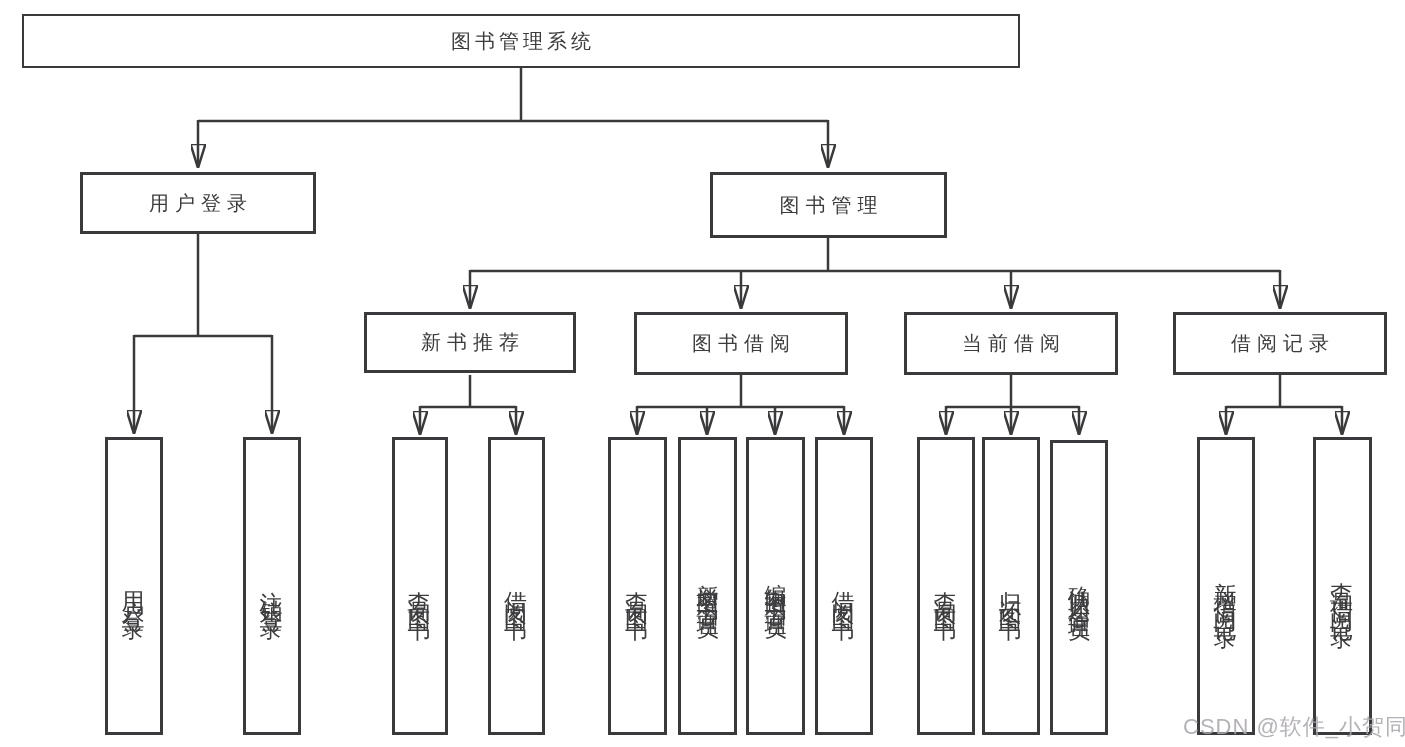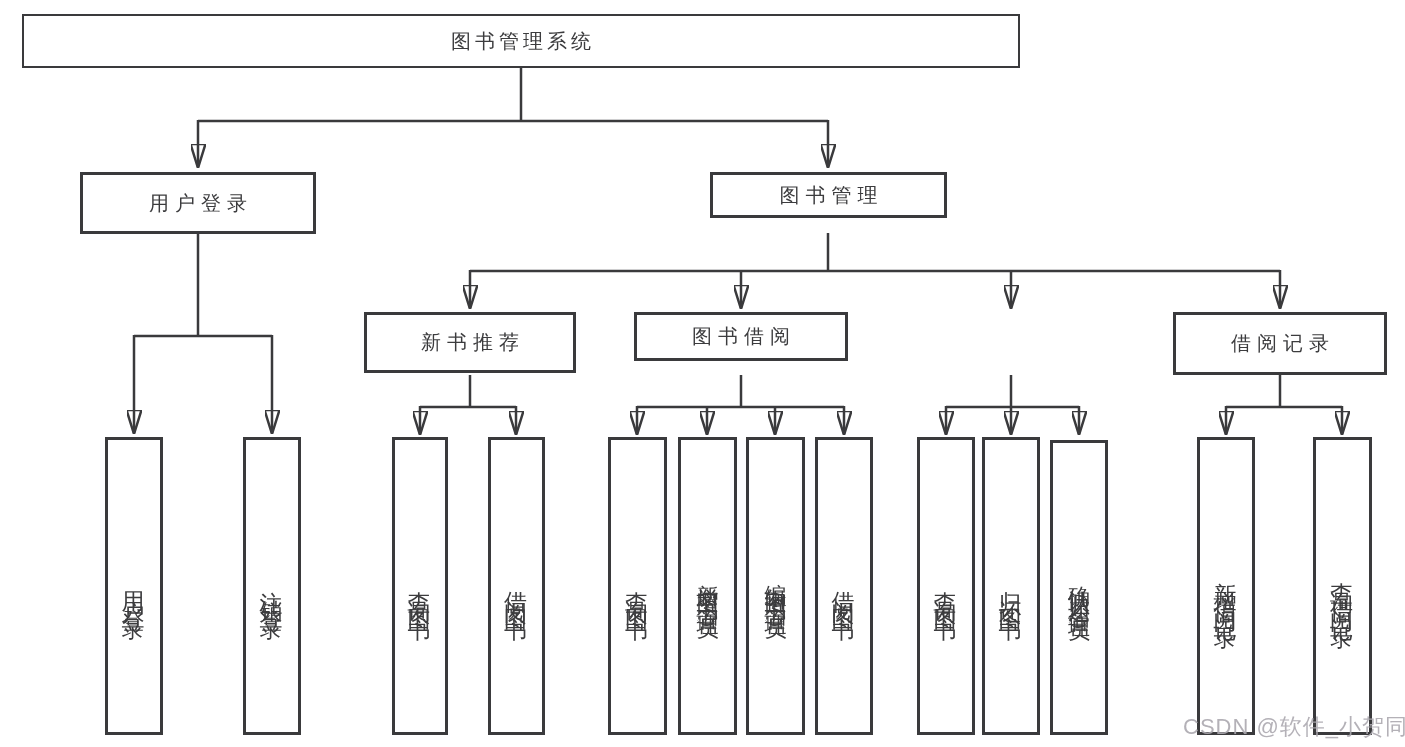--- a/index.html
+++ b/index.html
@@ -122,24 +122,25 @@
 
     <path d="M1280 375 L1280 407"></path>
     <path d="M1226 407 L1342 407"></path>
     <path d="M1226 406 L1226 434" marker-end="url(#arrow)"></path>
     <path d="M1342 406 L1342 434" marker-end="url(#arrow)"></path>
   </svg>
 
   <div class="box h root" style="left:22px; top:14px; width:998px; height:54px;">图书管理系统</div>
 
   <div class="box h" style="left:80px; top:172px; width:236px; height:62px;">用户登录</div>
-  <div class="box h" style="left:710px; top:172px; width:237px; height:46px;">图书管理</div>
+  <div class="box h" style="left:710px; top:172px; width:237px; height:66px;">图书管理</div>
 
   <div class="box h" style="left:364px; top:312px; width:212px; height:61px;">新书推荐</div>
-  <div class="box h" style="left:634px; top:312px; width:214px; height:49px;">图书借阅</div>
+  <div class="box h" style="left:634px; top:312px; width:214px; height:63px;">图书借阅</div>
+  <div class="box h" style="left:904px; top:312px; width:214px; height:63px;">当前借阅</div>
   <div class="box h" style="left:1173px; top:312px; width:214px; height:63px;">借阅记录</div>
 
   <div class="box v" style="left:105px; top:437px; width:58px; height:298px;">用户登录</div>
   <div class="box v" style="left:243px; top:437px; width:58px; height:298px;">注销登录</div>
 
   <div class="box v" style="left:392px; top:437px; width:56px; height:298px;">查询图书</div>
   <div class="box v" style="left:488px; top:437px; width:57px; height:298px;">借阅图书</div>
 
   <div class="box v" style="left:608px; top:437px; width:59px; height:298px;">查询图书</div>
   <div class="box v long" style="left:678px; top:437px; width:59px; height:298px;">新增图书（管理员）</div>

